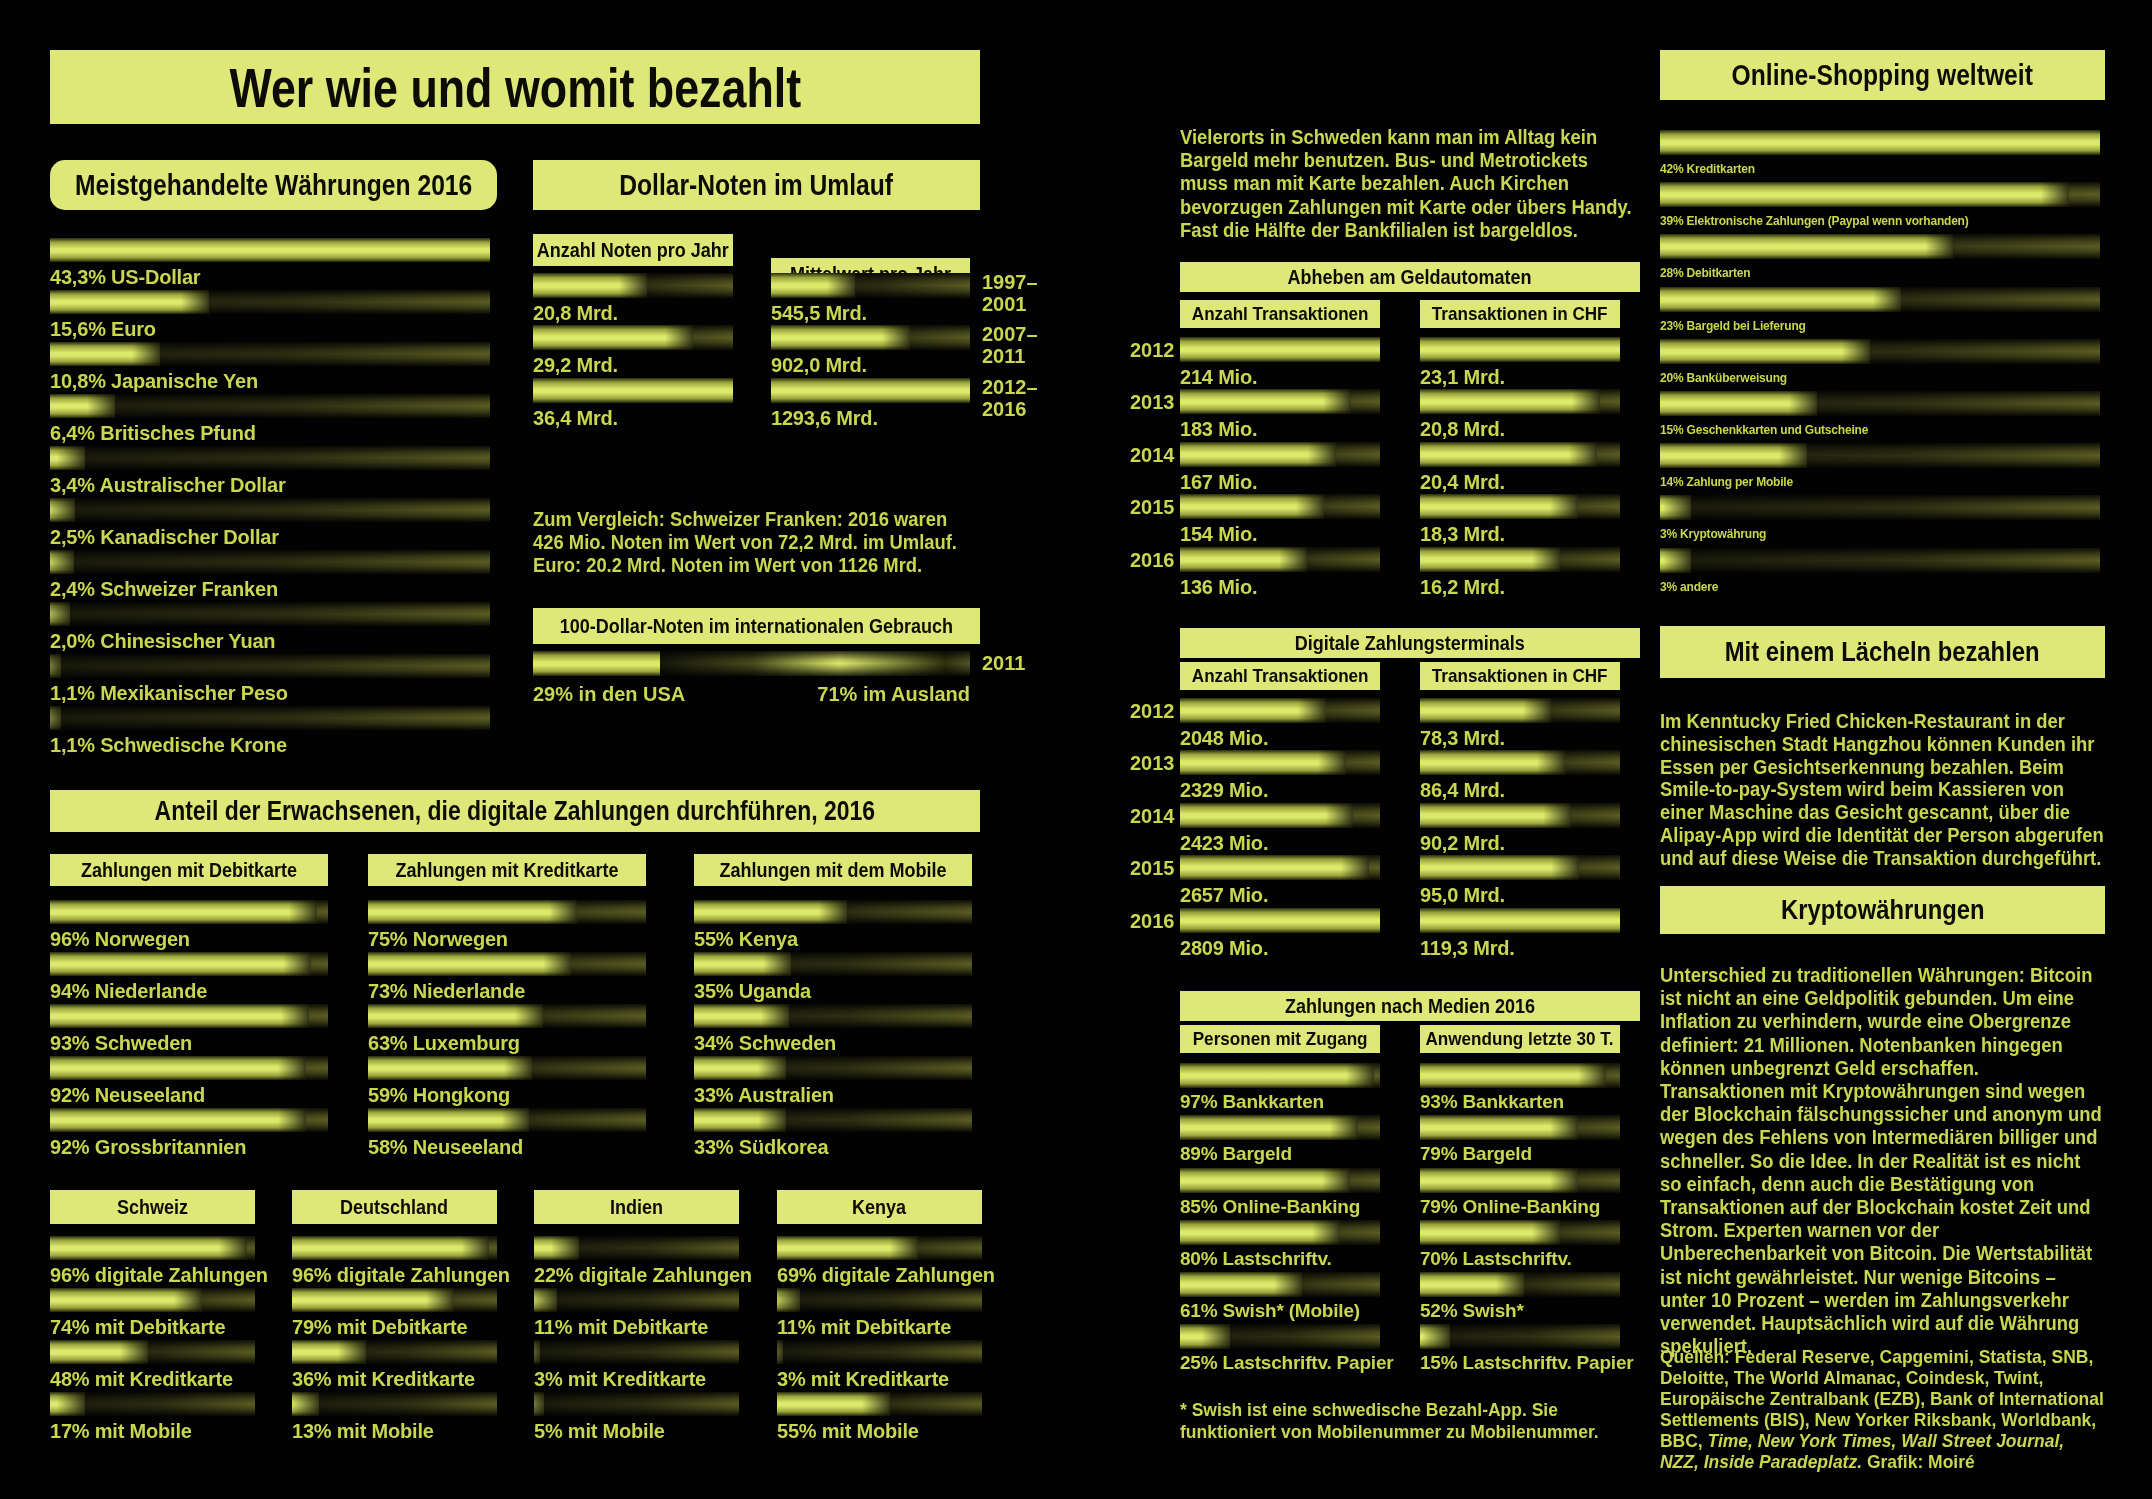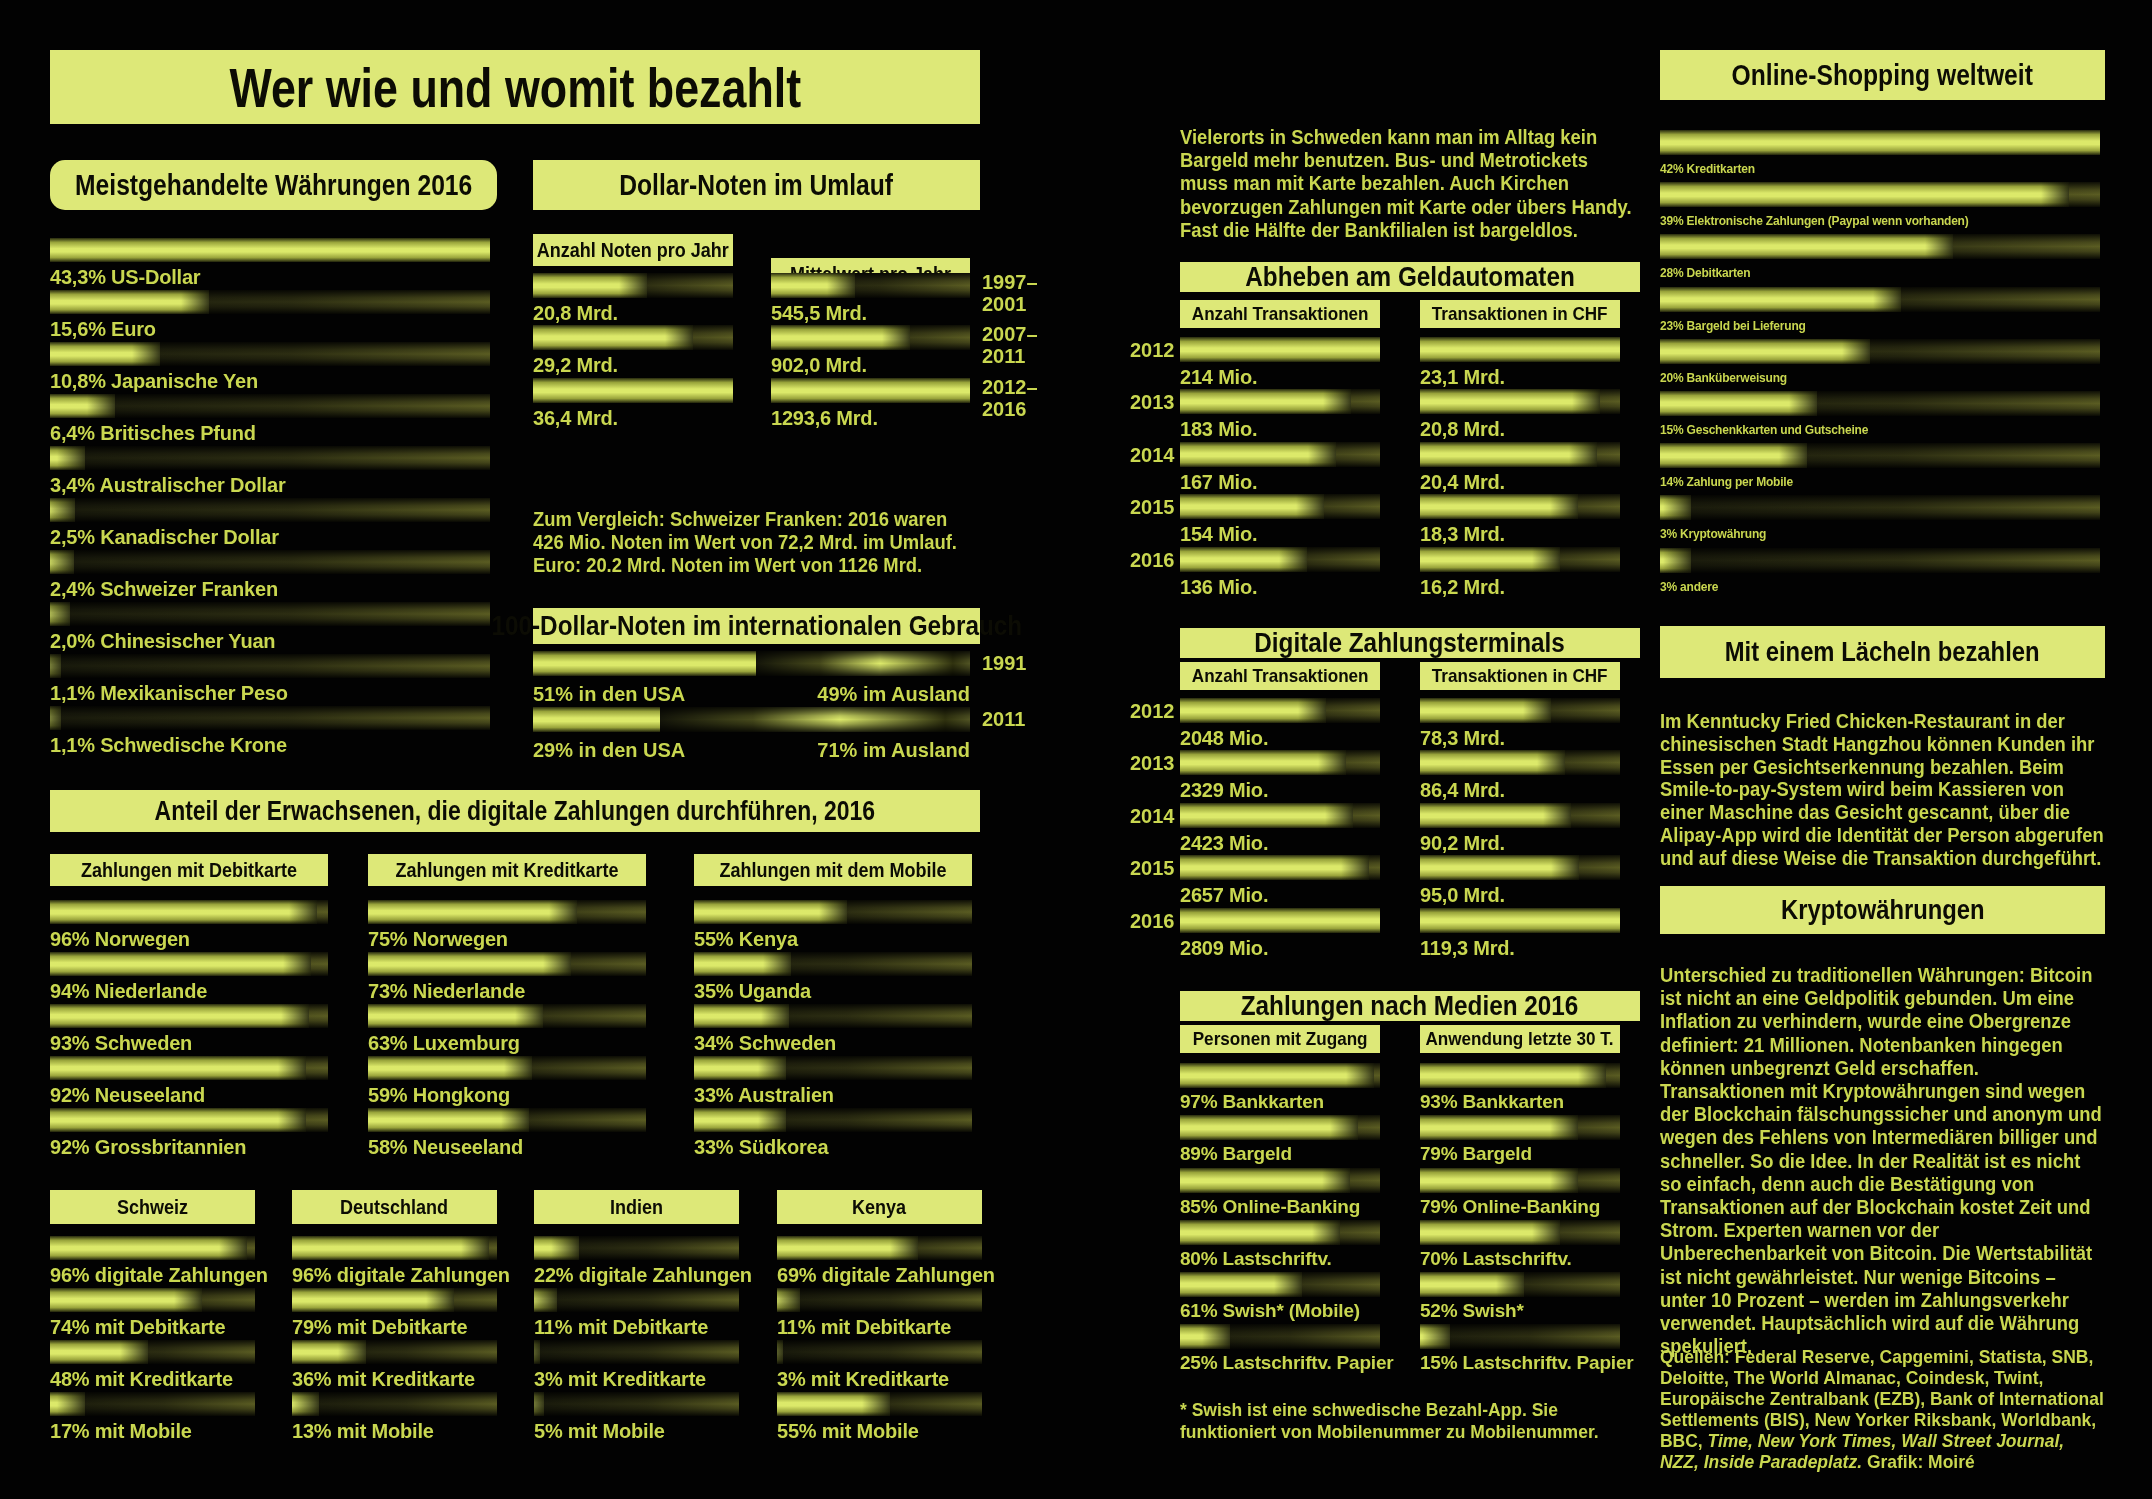--- a/index.html
+++ b/index.html
@@ -11,21 +11,21 @@
   .sec.right{left:1660px;top:50px;width:445px;height:1410px;}
 
   
   .hdr{background:#dde878;color:#0c0c04;display:flex;align-items:center;justify-content:center;
        text-align:center;white-space:nowrap;}
   .hdr>span{display:inline-block;transform:scaleX(0.85);}
   .title-box{position:absolute;left:0;top:0;width:930px;height:74px;font-size:56px;}
   .title-box>span{transform:scaleX(0.8);}
   .h-section{height:50px;font-size:29px;}
   .h-section2{height:50px;font-size:28px;}
-  .h-sub{height:36px;font-size:27px;}
+  .h-sub{height:36px;font-size:20px;}
   .h-mini{height:32px;font-size:20px;}
   .h-col{height:28px;font-size:19px;}
   .h-col>span,.h-mini>span,.h-sub>span{transform:scaleX(0.9);}
 
   
   .bar{position:relative;height:24px;width:100%;overflow:hidden;
     background-image:
       linear-gradient(180deg, rgba(0,0,0,.85), rgba(0,0,0,.25) 32%, rgba(0,0,0,.05) 50%, rgba(0,0,0,.3) 70%, rgba(0,0,0,.9)),
       linear-gradient(90deg,#191a0c,#2f3013 55%,#5f6124);}
   .fill{position:absolute;left:0;top:0;bottom:0;
@@ -241,31 +241,20 @@
       <p class="para comparison">Zum Vergleich: Schweizer Franken: 2016 waren 426 Mio. Noten im Wert von 72,2 Mrd. im Umlauf. Euro: 20.2 Mrd. Noten im Wert von 1126 Mrd.</p>
     </div>
 
     <div class="hundred">
       <div class="hdr h-sub">
           <span>100-Dollar-Noten im internationalen Gebrauch</span>
         </div>
       <div id="hundred-rows">
           <div class="hrow">
             <div class="bar split">
-              <div class="seg seg-usa" style="width: 51%;"></div>
-              <div class="seg seg-abroad" style="width: 49%;"></div>
-            </div>
-            <div class="ycell-r">1991</div>
-            <div class="hlabels">
-              <span>51% in den USA</span>
-              <span>49% im Ausland</span>
-            </div>
-          </div>
-          <div class="hrow">
-            <div class="bar split">
               <div class="seg seg-usa" style="width: 29%;"></div>
               <div class="seg seg-abroad" style="width: 71%;"></div>
             </div>
             <div class="ycell-r">2011</div>
             <div class="hlabels">
               <span>29% in den USA</span>
               <span>71% im Ausland</span>
             </div>
           </div>
         </div>

